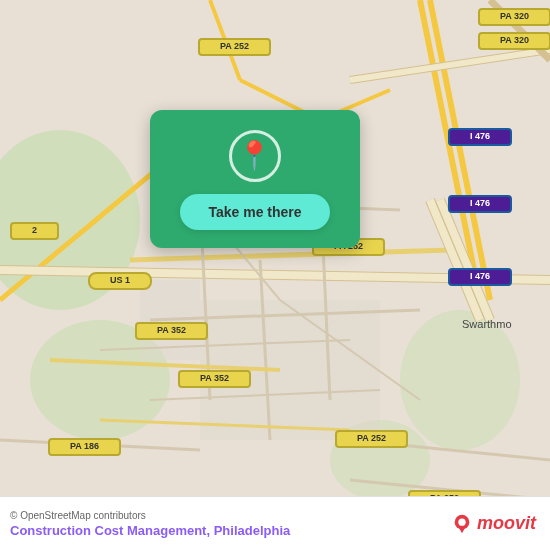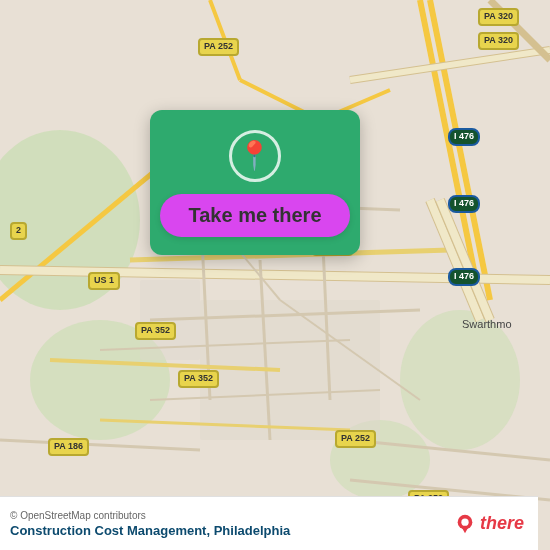--- a/index.html
+++ b/index.html
@@ -57,38 +57,38 @@
       margin-bottom: 12px;
     }
 
     .location-pin {
       color: white;
       font-size: 28px;
       line-height: 1;
     }
 
     .take-me-there-btn {
-      background: #d946ef;
+      background: #5eead4;
       color: #333;
       border: none;
       border-radius: 24px;
       padding: 10px 28px;
-      font-size: 20px;
+      font-size: 14px;
       font-weight: 600;
       cursor: pointer;
       white-space: nowrap;
       box-shadow: 0 2px 6px rgba(0,0,0,0.12);
     }
 
     
     .bottom-bar {
       position: absolute;
       bottom: 0;
       left: 0;
-      right: 12px;
+      right: 0;
       background: white;
       display: flex;
       align-items: center;
       justify-content: space-between;
       padding: 10px 14px 10px 10px;
       z-index: 10;
       border-top: 1px solid #e0e0e0;
       min-height: 54px;
     }
 
@@ -99,21 +99,21 @@
     }
 
     .attribution {
       font-size: 10px;
       color: #666;
     }
 
     .place-name {
       font-size: 13px;
       font-weight: 600;
-      color: #0c4a6e;
+      color: #8b5cf6;
     }
 
     .moovit-logo {
       display: flex;
       align-items: center;
       gap: 4px;
     }
 
     .moovit-pin {
       width: 22px;
@@ -129,31 +129,30 @@
 
     
     .road-badge {
       position: absolute;
       background: #e8d44d;
       border: 2px solid #b8a830;
       border-radius: 4px;
       font-size: 9px;
       font-weight: bold;
       color: #333;
-      padding: 1px 4px;
+      padding: 1px 20px;
       line-height: 1.3;
       text-align: center;
       white-space: nowrap;
     }
 
     .road-badge.blue {
-      background: #14532d;
+      background: #4c1d95;
       border-color: #1a5a9f;
       color: white;
-      border-radius: 8px;
     }
   </style>
 </head>
 <body>
 
 <div id="map-container">
 
   <div class="road-layer">
     <svg viewBox="0 0 550 550" xmlns="http://www.w3.org/2000/svg">
 
@@ -208,21 +207,21 @@
       <line x1="280" y1="300" x2="420" y2="400" stroke="#d4c8b0" stroke-width="2"></line>
       <line x1="180" y1="180" x2="280" y2="300" stroke="#d4c8b0" stroke-width="2"></line>
     </svg>
   </div>
 
   <div id="road-badges-container">
       <div class="road-badge" style="top: 8px; left: 478px;">PA 320</div>
       <div class="road-badge" style="top: 32px; left: 478px;">PA 320</div>
       <div class="road-badge" style="top: 38px; left: 198px;">PA 252</div>
       <div class="road-badge" style="top: 168px; left: 132px; margin-left: 36px;">US</div>
-      <div class="road-badge" style="top: 272px; left: 88px;">US 1</div>
+      <div class="road-badge" style="top: 272px; left: 88px; border-radius: 8px;">US 1</div>
       <div class="road-badge blue" style="top: 128px; left: 448px;">I 476</div>
       <div class="road-badge blue" style="top: 195px; left: 448px;">I 476</div>
       <div class="road-badge blue" style="top: 268px; left: 448px;">I 476</div>
       <div class="road-badge" style="top: 238px; left: 312px;">PA 252</div>
       <div class="road-badge" style="top: 322px; left: 135px;">PA 352</div>
       <div class="road-badge" style="top: 370px; left: 178px;">PA 352</div>
       <div class="road-badge" style="top: 438px; left: 48px;">PA 186</div>
       <div class="road-badge" style="top: 430px; left: 335px;">PA 252</div>
       <div class="road-badge" style="top: 490px; left: 408px;">PA 252</div>
       <div class="road-badge" style="top: 222px; left: 10px;">2</div>
@@ -242,17 +241,17 @@
       <span class="attribution">© OpenStreetMap contributors</span>
       <span class="place-name">Construction Cost Management, Philadelphia</span>
     </div>
     <div class="moovit-logo">
 
       <svg class="moovit-pin" viewBox="0 0 24 24" xmlns="http://www.w3.org/2000/svg">
         <circle cx="12" cy="10" r="8" fill="#e63946"></circle>
         <circle cx="12" cy="10" r="4" fill="white"></circle>
         <polygon points="12,22 8,15 16,15" fill="#e63946"></polygon>
       </svg>
-      <span class="moovit-text">there</span>
+      <span class="moovit-text">moovit</span>
     </div>
   </div>
 
 </div>
 
 </body></html>

